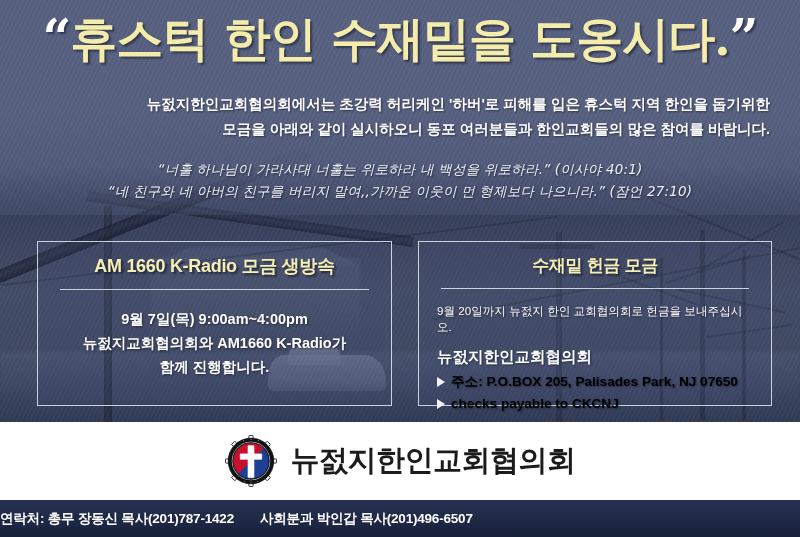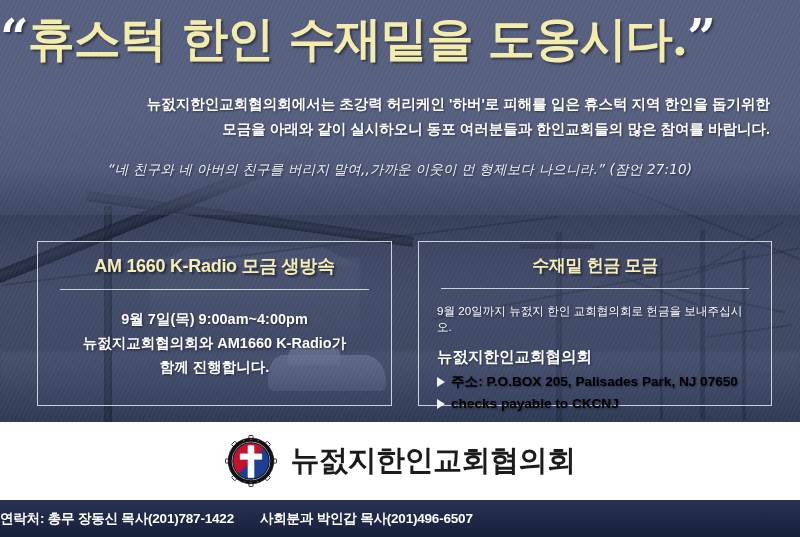--- a/index.html
+++ b/index.html
@@ -118,20 +118,21 @@
   .b5 { left:706px; top:330px; width:86px;  transform:rotate(-8deg); }
   .grain {
     position:absolute; inset:0;
     background-image:
       repeating-linear-gradient(115deg, rgba(255,255,255,.022) 0 2px, rgba(0,0,0,.022) 2px 4px);
   }
 
   
   .title {
     position:absolute; left:0; right:0; top:8px;
+    text-align:center;
     color:#f4ecab;
     font-family:"DejaVu Serif", serif;
     font-size:47px;
     font-weight:bold;
     letter-spacing:-1px;
     text-shadow:2px 2px 2px rgba(20,24,40,.55);
     white-space:nowrap;
   }
   .title .qm { color:#ffffff; font-size:50px; }
 
@@ -299,20 +300,21 @@
   </div>
 
   <div class="title"><span class="qm">“</span><span>휴스턱 한인 수재밑을 도옹시다.</span><span class="qm">”</span></div>
 
   <div class="intro">
     <div>뉴젌지한인교회협의회에서는 초강력 허리케인 '하버'로 피해를 입은 휴스턱 지역 한인을 돕기위한</div>
     <div>모금을 아래와 같이 실시하오니 동포 여러분들과 한인교회들의 많은 참여를 바랍니다.</div>
   </div>
 
   <div class="verses">
+    <div>“너훌 하나님이 가라사대 너훌는 위로하라 내 백성을 위로하라.” (이사야 40:1)</div>
     <div>“네 친구와 네 아버의 친구를 버리지 말여,,가까운 이웃이 먼 형제보다 나으니라.” (잠언 27:10)</div>
   </div>
 
   <div class="panel panel-left">
     <div class="panel-head">AM 1660 K-Radio 모금 생방속</div>
     <div class="panel-rule"></div>
     <div class="body">
       <div>9월 7일(목) 9:00am~4:00pm</div>
       <div>뉴젌지교회협의회와 AM1660 K-Radio가</div>
       <div>함께 진행합니다.</div>

